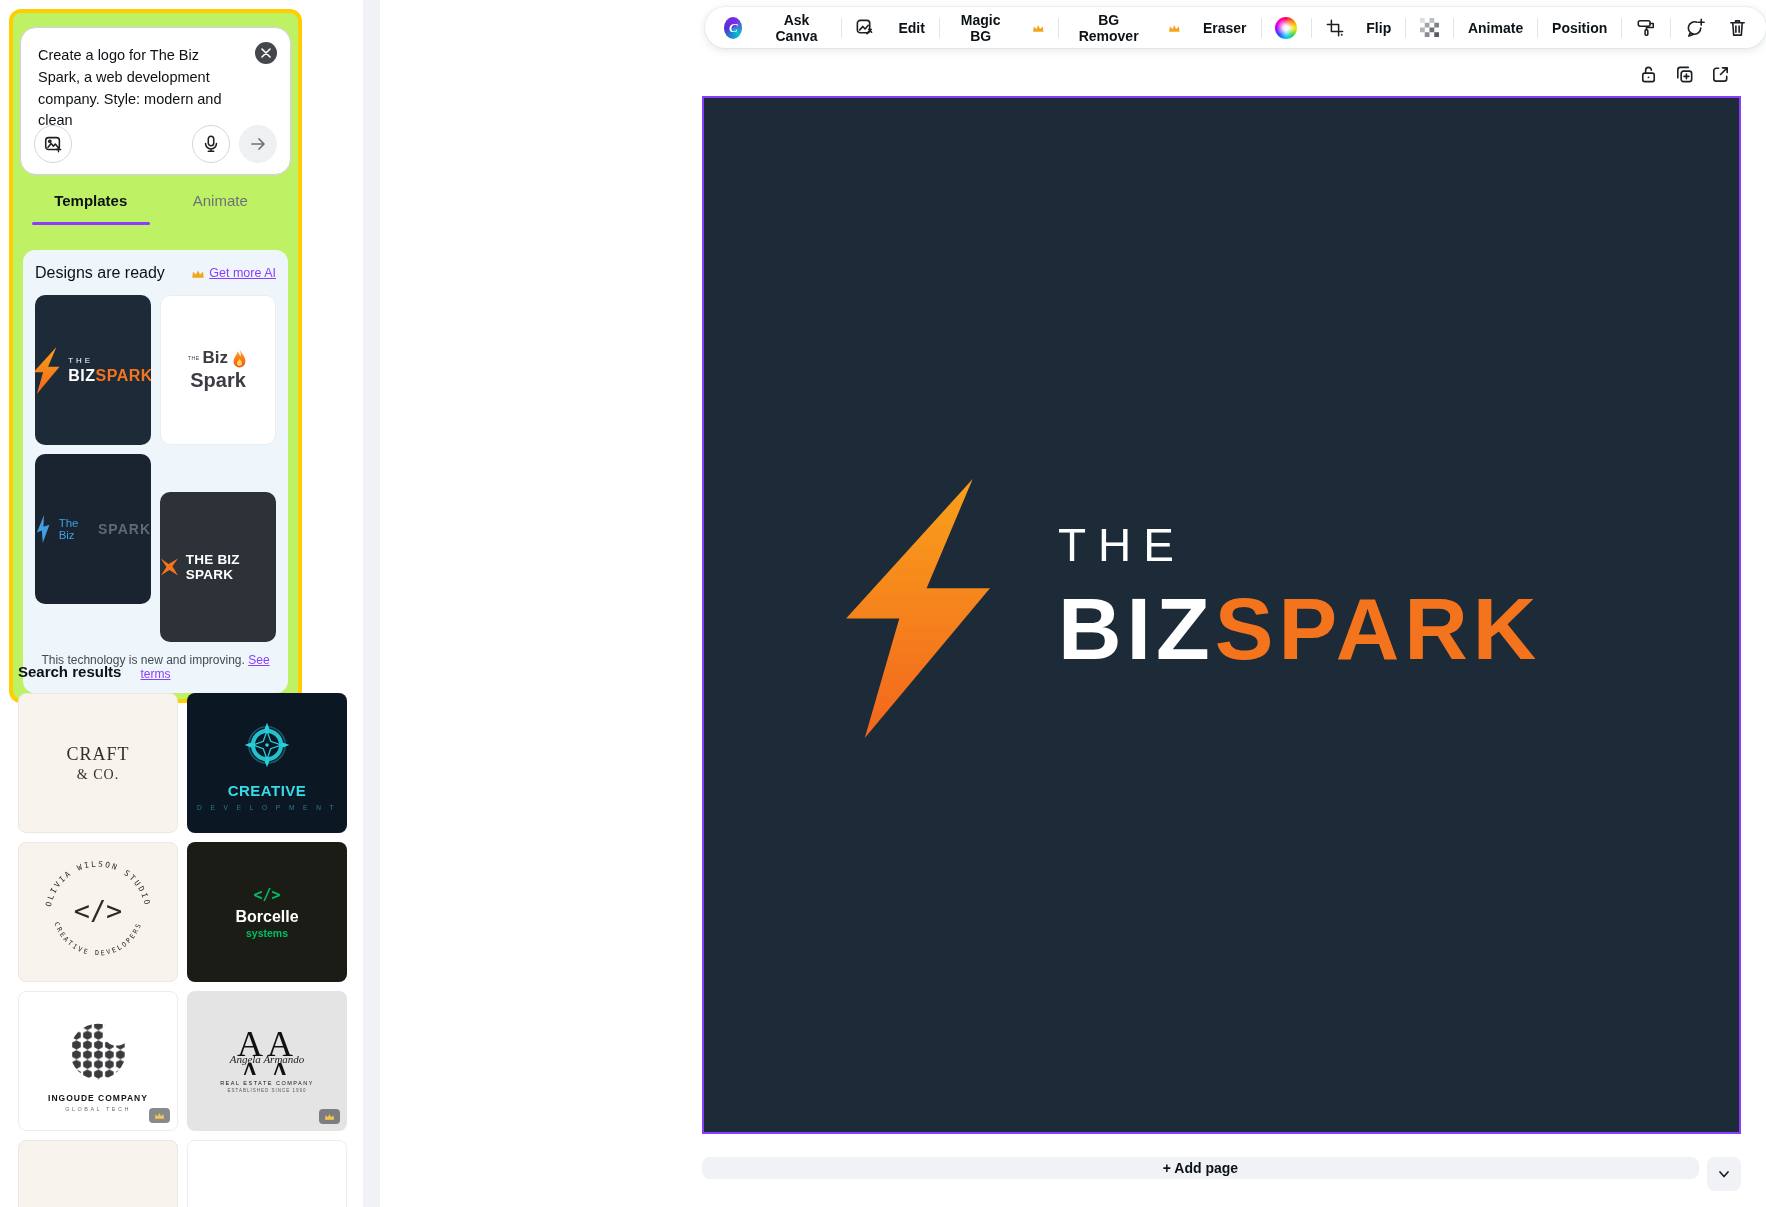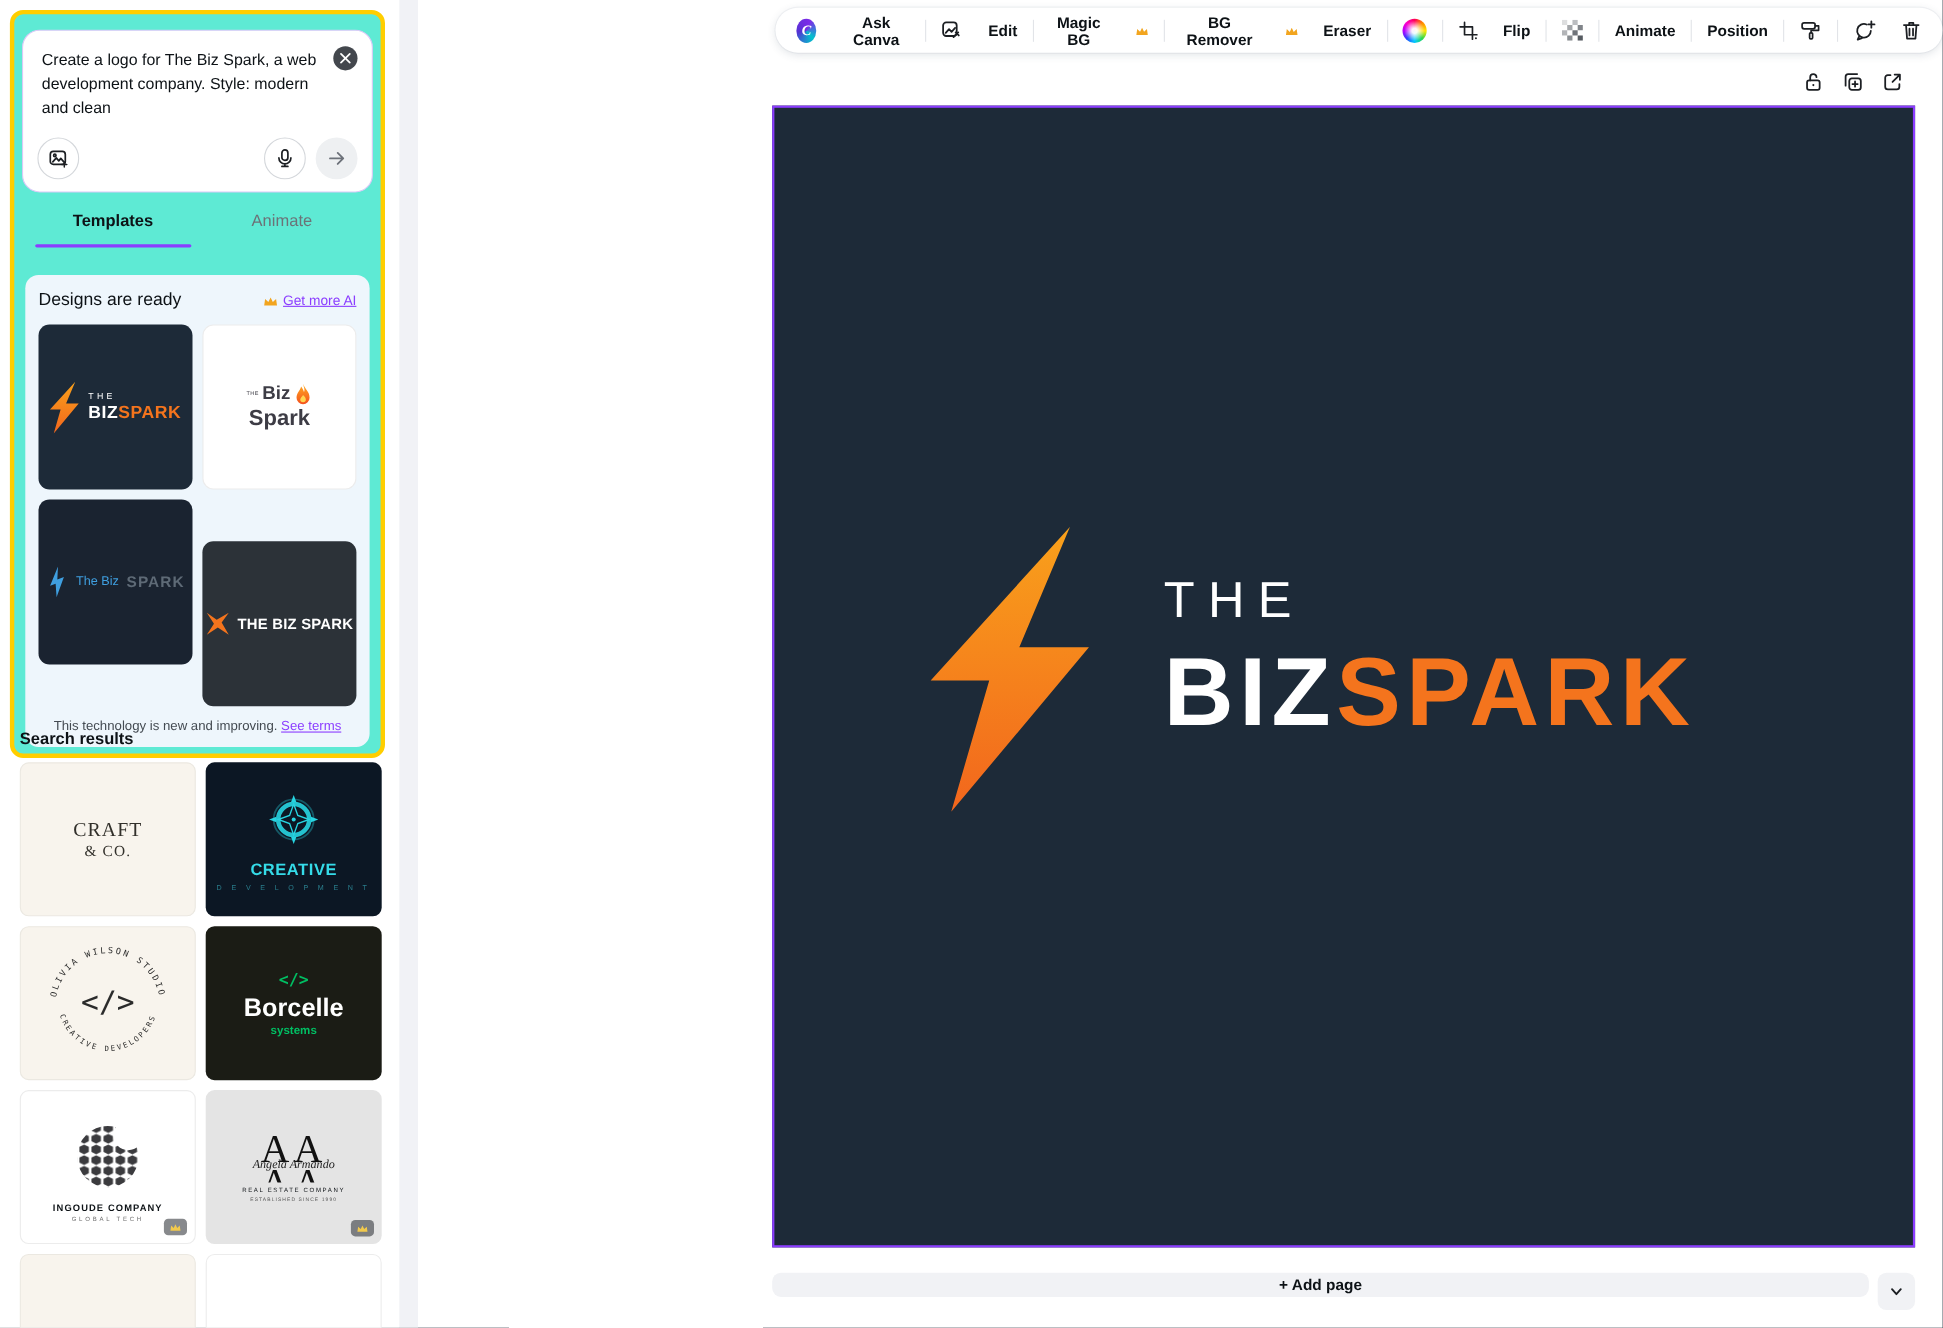--- a/index.html
+++ b/index.html
@@ -4,22 +4,22 @@
 <style>
 * { margin:0; padding:0; box-sizing:border-box; }
 html,body { width:1766px; height:1207px; }
 body { position:relative; overflow:hidden; background:#fff; color:#0d1216;
        font-family:"Liberation Sans", sans-serif; }
 
 
 .sidebar { position:absolute; left:0; top:0; width:363px; height:1207px; background:#fff; overflow:hidden; }
 .scroll-gutter { position:absolute; left:363px; top:0; width:17px; height:1207px; background:#f1f2f6; }
 
-.ai-box { position:absolute; left:9px; top:9px; width:341px; border:4px solid #ffce00;
-          border-radius:12px; background:#5eead4; padding:14px 7px 6px; }
+.ai-box { position:absolute; left:9px; top:9px; width:293px; border:4px solid #ffce00;
+          border-radius:12px; background:#bef264; padding:14px 7px 6px; }
 
 .prompt-card { position:relative; height:148px; border:1.5px solid #d9c9f7; border-radius:16px;
                background:#fff; padding:17px 46px 0 17px; }
 .prompt-text { font-size:14.5px; line-height:1.5; color:#0d1216; }
 .close-btn { position:absolute; top:14px; right:13px; width:22px; height:22px; border-radius:50%;
              background:#43474d; border:none; display:flex; align-items:center; justify-content:center; cursor:pointer; }
 .card-actions { position:absolute; left:13px; right:13px; bottom:11px; display:flex; align-items:center; }
 .circle-btn { width:38px; height:38px; border-radius:50%; border:1px solid #d4d7db; background:#fff;
               display:flex; align-items:center; justify-content:center; cursor:pointer; }
 .circle-btn.submit { margin-left:9px; background:#eef0f2; border:none; }
@@ -80,21 +80,21 @@
 .cell-gray  { background:#e4e4e4; }
 
 .craft { font-family:"Liberation Serif", serif; color:#32302b; text-align:center; }
 .craft .c1 { font-size:18px; letter-spacing:1px; }
 .craft .c2 { font-size:14px; letter-spacing:1px; margin-top:2px; }
 
 .software .title { font-size:15px; font-weight:800; color:#35dbe8; letter-spacing:.5px; margin-top:8px; text-align:center; }
 .software .sub { font-size:6.5px; color:#2a7d8c; letter-spacing:3.5px; margin-top:5px; text-align:center; }
 
 .borcelle .glyph { font-family:"DejaVu Sans Mono", monospace; color:#00bf63; font-size:15px; font-weight:700; text-align:center; }
-.borcelle .title { font-size:23px; font-weight:700; color:#fff; margin-top:4px; text-align:center; }
+.borcelle .title { font-size:16px; font-weight:700; color:#fff; margin-top:4px; text-align:center; }
 .borcelle .sub { font-size:10.5px; font-weight:700; color:#00bf63; margin-top:1px; text-align:center; }
 
 .ingoude .title { font-size:8.5px; font-weight:700; letter-spacing:1px; margin-top:6px; text-align:center; }
 .ingoude .sub { font-size:5.5px; letter-spacing:2.5px; color:#6d6d6d; margin-top:3px; text-align:center; }
 
 .aa-mono { position:relative; font-family:"Liberation Serif", serif; color:#111; text-align:center; line-height:.85; }
 .aa-row { font-size:36px; letter-spacing:4px; }
 .aa-row2 { height:15px; overflow:hidden; }
 .aa-script { position:absolute; left:50%; top:26px; transform:translateX(-50%); font-style:italic;
              font-size:11px; white-space:nowrap; color:#222; }

